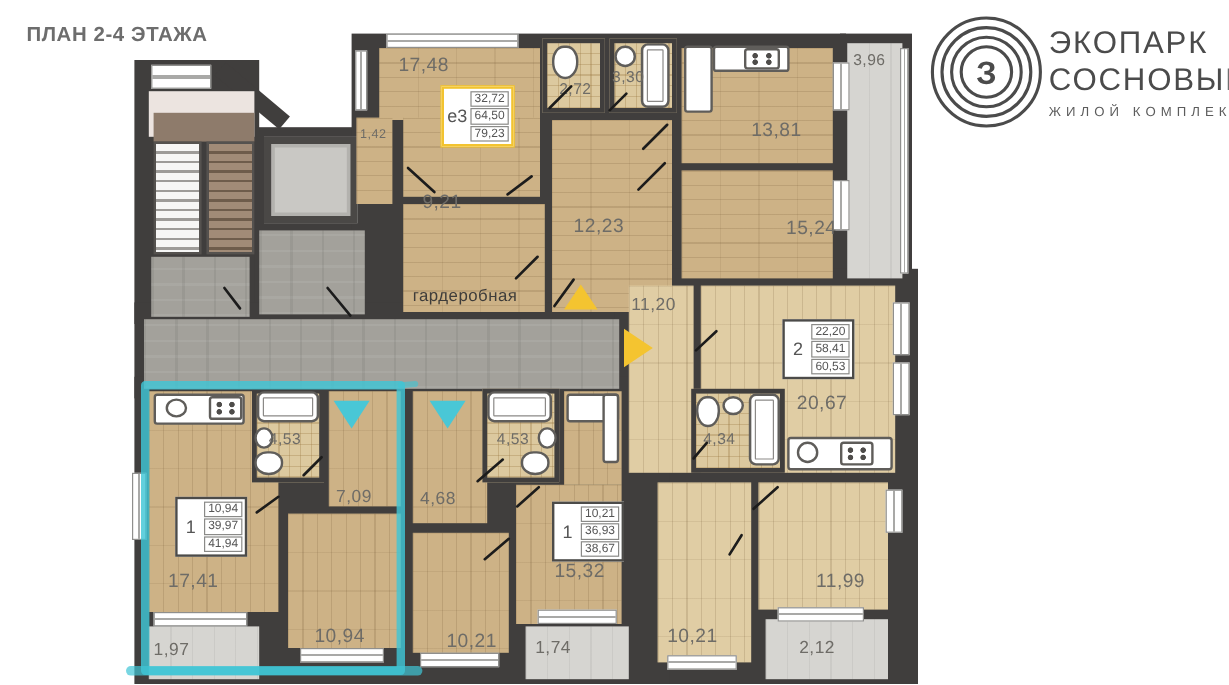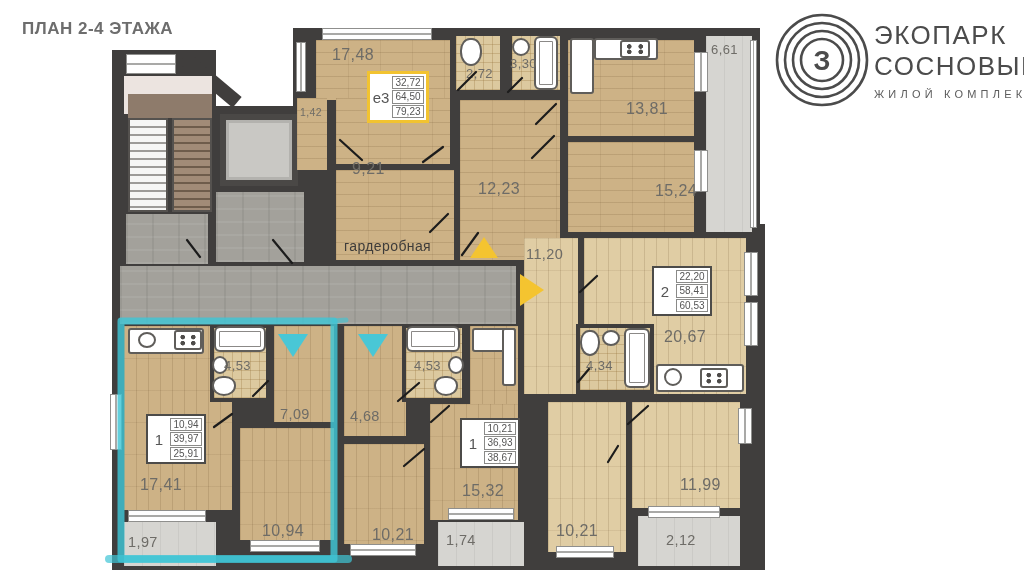--- a/index.html
+++ b/index.html
@@ -200,35 +200,35 @@
 
     <span class="lbl" style="left:332px;top:46px">17,48</span>
     <span class="lbl xs" style="left:300px;top:106px">1,42</span>
     <span class="lbl" style="left:352px;top:160px">9,21</span>
     <span class="lbl dark" style="left:344px;top:238px">гардеробная</span>
     <span class="lbl sm" style="left:466px;top:66px">2,72</span>
     <span class="lbl sm" style="left:510px;top:56px">3,30</span>
     <span class="lbl" style="left:478px;top:180px">12,23</span>
     <span class="lbl" style="left:626px;top:100px">13,81</span>
     <span class="lbl" style="left:655px;top:182px">15,24</span>
-    <span class="lbl sm" style="left:711px;top:42px">6,61</span>
+    <span class="lbl sm" style="left:711px;top:42px">3,96</span>
     <span class="lbl md" style="left:526px;top:246px">11,20</span>
     <span class="lbl sm" style="left:586px;top:358px">4,34</span>
     <span class="lbl" style="left:664px;top:328px">20,67</span>
     <span class="lbl" style="left:556px;top:522px">10,21</span>
     <span class="lbl" style="left:680px;top:476px">11,99</span>
     <span class="lbl md" style="left:666px;top:532px">2,12</span>
     <span class="lbl sm" style="left:224px;top:358px">4,53</span>
     <span class="lbl md" style="left:280px;top:406px">7,09</span>
     <span class="lbl" style="left:140px;top:476px">17,41</span>
     <span class="lbl" style="left:262px;top:522px">10,94</span>
     <span class="lbl md" style="left:128px;top:534px">1,97</span>
     <span class="lbl md" style="left:350px;top:408px">4,68</span>
     <span class="lbl sm" style="left:414px;top:358px">4,53</span>
-    <span class="lbl" style="left:462px;top:482px">15,32</span>
+    <span class="lbl" style="left:462px;top:468px">15,32</span>
     <span class="lbl" style="left:372px;top:526px">10,21</span>
     <span class="lbl md" style="left:446px;top:532px">1,74</span>
 
     <div class="abox hl" style="left:368px;top:72px">
       <div class="t">е3</div>
       <div class="vals">
         <div>32,72</div>
         <div>64,50</div>
         <div>79,23</div>
       </div>
@@ -239,21 +239,21 @@
         <div>22,20</div>
         <div>58,41</div>
         <div>60,53</div>
       </div>
     </div>
     <div class="abox" style="left:146px;top:414px">
       <div class="t">1</div>
       <div class="vals">
         <div>10,94</div>
         <div>39,97</div>
-        <div>25,91</div>
+        <div>41,94</div>
       </div>
     </div>
     <div class="abox" style="left:460px;top:418px">
       <div class="t">1</div>
       <div class="vals">
         <div>10,21</div>
         <div>36,93</div>
         <div>38,67</div>
       </div>
     </div>

